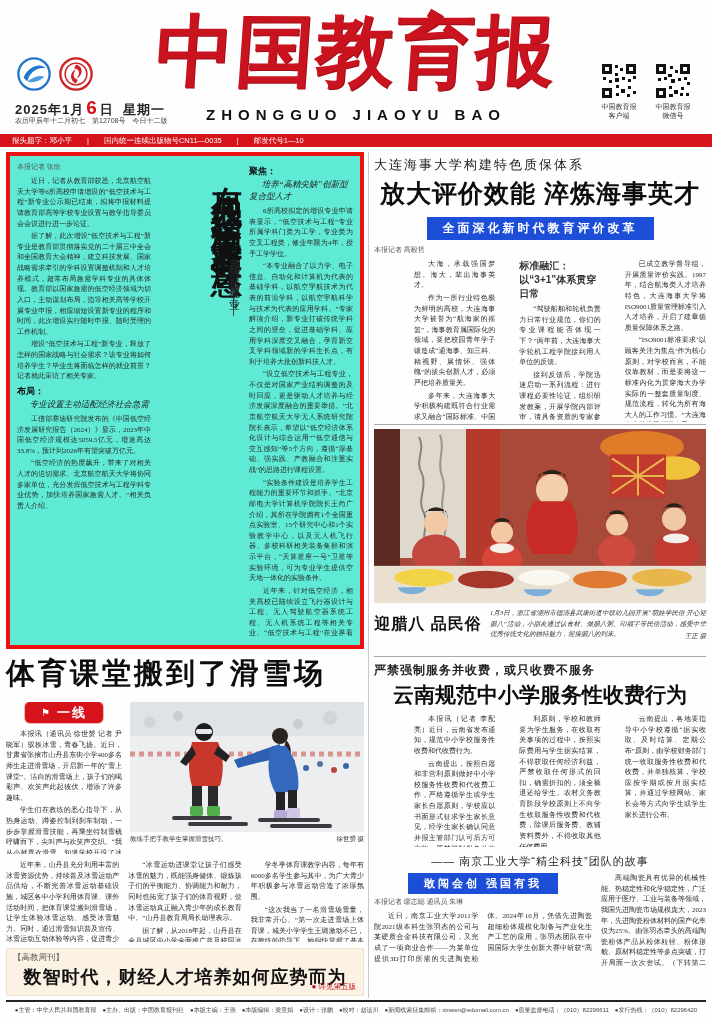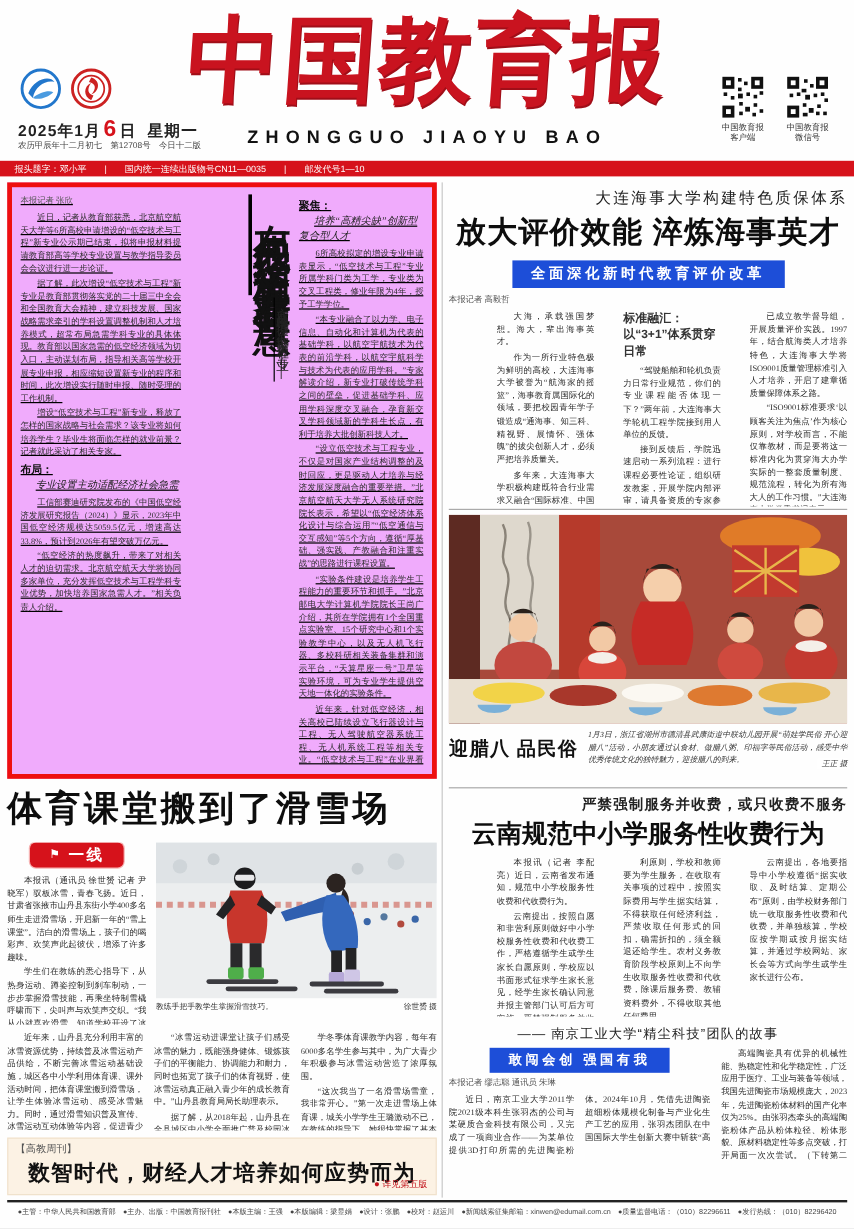--- a/index.html
+++ b/index.html
@@ -29,33 +29,33 @@
 
   
   .body-text p, p.para { font-size:7px; line-height:1.52; text-align:justify; text-indent:2em;
      color:#2a2a2a; font-family:"Liberation Serif","DejaVu Serif",serif; margin-bottom:2px; }
   .byline { font-size:7px; color:#555; margin-bottom:4px; font-family:"Liberation Serif",serif; }
   .cols { display:flex; gap:24px; overflow:hidden;margin-left:40px; }
   .cols .c { flex:1; overflow:hidden; }
 
   
   .redbox { position:absolute; left:6px; top:152px; width:358px; height:497px;
-    border:4px solid #ee0f0f; background:#f0abfc; padding:6px 7px; display:flex; gap:7px;text-decoration:underline; }
+    border:4px solid #ee0f0f; background:#5eead4; padding:6px 7px; display:flex; gap:7px; }
   .rb-c1 { width:134px; overflow:hidden; }
   .rb-center { width:84px; height:100%; writing-mode:vertical-rl; text-align:start; display:flex; }
   .rb-headline { font-size:31px; font-weight:bold; color:#111; letter-spacing:6px; line-height:1; margin-left:4px;}
   .rb-subtitle { font-size:10.5px; color:#222; letter-spacing:2px; margin-left:6px; margin-top:2px;}
   .rb-c3 { flex:1; overflow:hidden; }
   .sec-label { font-size:9px; font-weight:bold; color:#111; font-family:"Liberation Sans",sans-serif; margin:3px 0 1px; }
   .sec-sub { font-size:8.5px; font-style:italic; color:#222; text-indent:1.5em; margin-bottom:3px;
      font-family:"Liberation Serif",serif; }
 
   
   .maritime { position:absolute; left:374px; top:156px; width:332px; }
-  .kicker { text-align:right; font-size:13px; color:#222; letter-spacing:2px; }
+  .kicker { text-align:left; font-size:13px; color:#222; letter-spacing:2px; }
   .maritime .headline { text-align:center; font-size:25px; font-weight:bold; color:#0d0d0d; letter-spacing:1px; margin-top:3px; }
   .red-badge { background:#1d4ed8; color:#fff; font-weight:bold; font-size:12px; letter-spacing:3px;
      padding:3px 16px; width:fit-content; margin:7px auto 5px; }
   .maritime .cols { height:163px; margin-top:3px; }
   .mini-head { font-size:10px; font-weight:bold; color:#333; font-family:"Liberation Sans",sans-serif;
      line-height:1.4; margin-bottom:3px; text-indent:0; }
 
   
   .photo-news { position:absolute; left:374px; top:424px; width:332px; border-top:1px solid #aaa; padding-top:4px;}
   .photo1 { width:332px; height:174px; display:block; }

